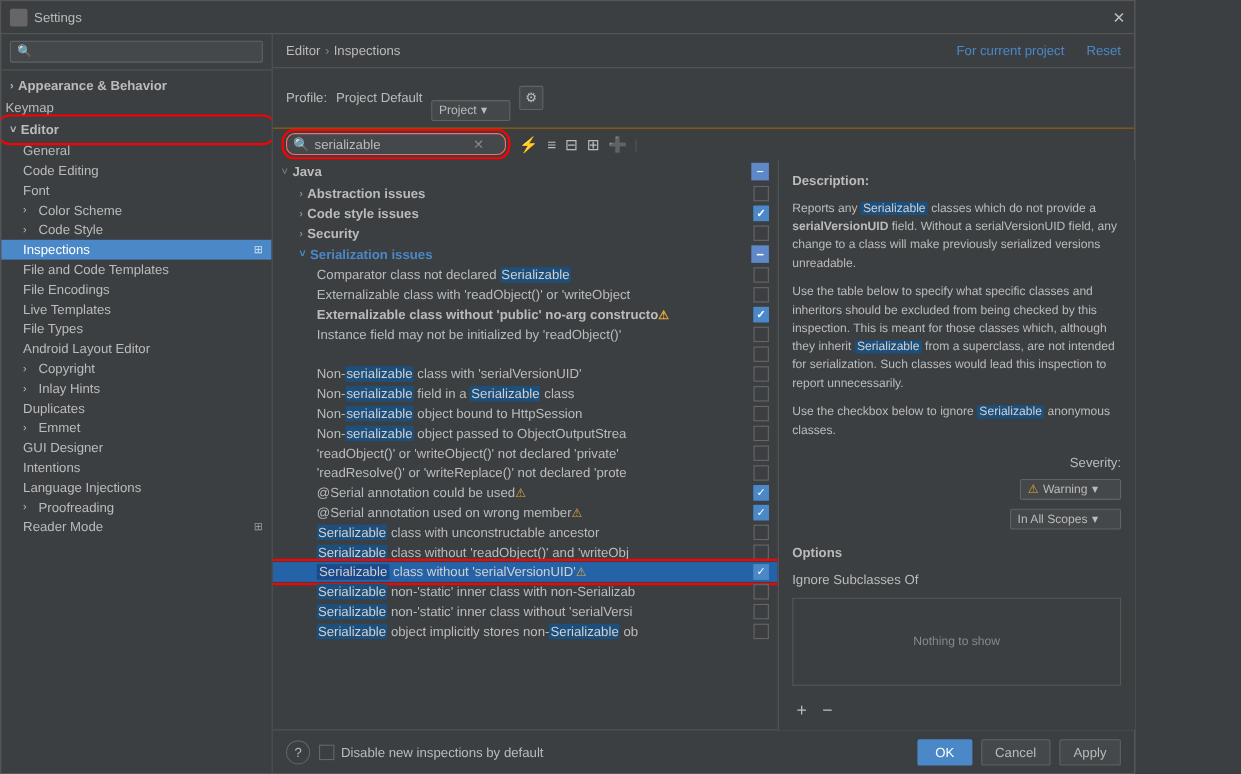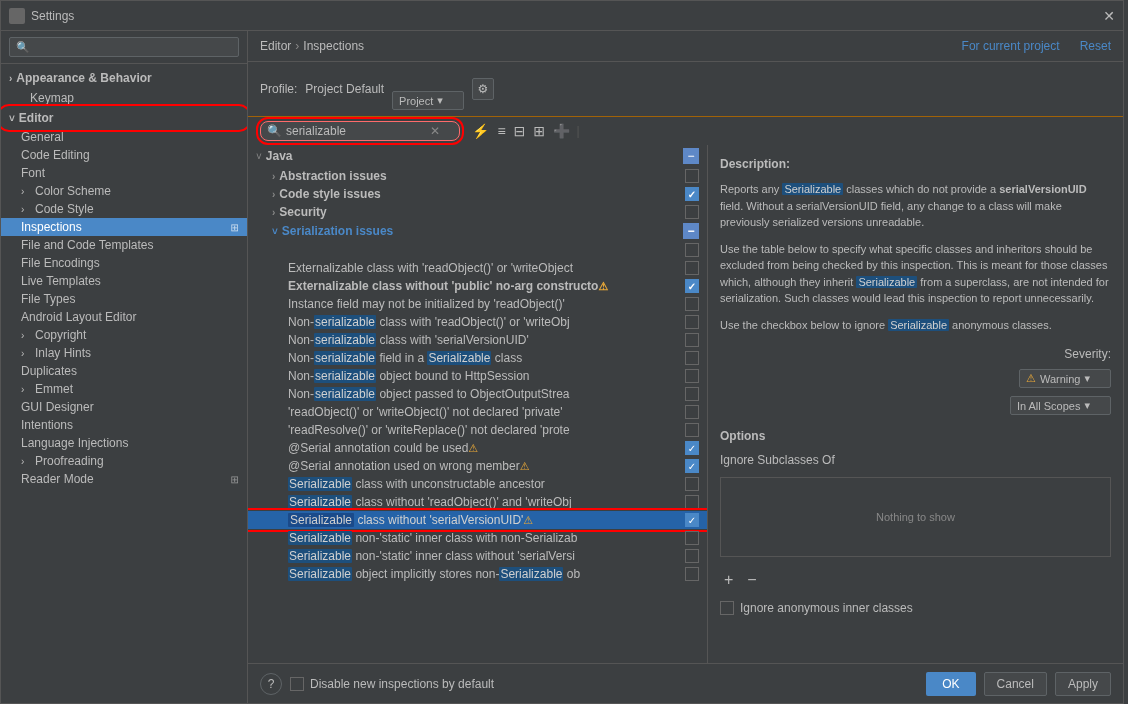--- a/index.html
+++ b/index.html
@@ -1,18 +1,18 @@
 <!DOCTYPE html>
 <html><head>
   <meta charset="utf-8">
   <style>
     * { box-sizing: border-box; margin: 0; padding: 0; }
     body { font-family: 'Segoe UI', Arial, sans-serif; font-size: 12px; background: #3c3f41; color: #bbbbbb; width: 1128px; height: 704px; overflow: hidden; }
     
-    .window { width: 1124px; height: 704px; background: #737373; display: flex; flex-direction: column; border: 1px solid #555; }
+    .window { width: 1032px; height: 704px; background: #737373; display: flex; flex-direction: column; border: 1px solid #555; }
     
     .titlebar { background: #3c3f41; height: 30px; display: flex; align-items: center; padding: 0 8px; border-bottom: 1px solid #555; flex-shrink: 0; }
     .titlebar-icon { width: 16px; height: 16px; margin-right: 6px; background: #666; border-radius: 2px; }
     .titlebar-title { color: #bbbbbb; font-size: 12px; flex: 1; }
     .titlebar-close { cursor: pointer; color: #bbbbbb; font-size: 14px; }
     
     .content { display: flex; flex-direction: column; flex: 1; overflow: hidden; }
     
     .main-area { display: flex; flex: 1; overflow: hidden; }
     
@@ -131,21 +131,21 @@
 
       <div class="sidebar">
         <div class="sidebar-search">
           <input type="text" placeholder="🔍" style="">
         </div>
         <div class="sidebar-tree">
           <div class="sidebar-section-header">
             <span class="arrow">›</span>
             <span>Appearance &amp; Behavior</span>
           </div>
-          <div class="sidebar-section-header" style="padding-left:29px; font-weight:normal;">
+          <div class="sidebar-section-header" style="padding-left:4px; font-weight:normal;">
             <span>Keymap</span>
           </div>
           <div class="sidebar-section-header editor-highlight">
             <span class="arrow">˅</span>
             <span>Editor</span>
           </div>
           <div class="sidebar-item sidebar-section-indent">
             <span>General</span>
           </div>
           <div class="sidebar-item sidebar-section-indent">
@@ -284,37 +284,37 @@
               <div class="check"></div>
             </div>
 
             <div class="tree-item category" style="padding-left:24px; color:#4a88c7;">
               <span class="tree-arrow" style="color:#4a88c7;">˅</span>
               <span>Serialization issues</span>
               <div class="category-minus">−</div>
             </div>
 
             <div class="tree-item" style="padding-left:40px;">
+              <span>Comparator class not declared <span class="highlight">Serializable</span></span>
               <div class="check"></div>
             </div>
             <div class="tree-item" style="padding-left:40px;">
               <span>Externalizable class with 'readObject()' or 'writeObject</span>
               <div class="check"></div>
             </div>
             <div class="tree-item" style="padding-left:40px;font-weight:bold;">
               <span>Externalizable class without 'public' no-arg constructo</span>
               <span class="warn-icon">⚠</span>
               <div class="check checked"></div>
             </div>
             <div class="tree-item" style="padding-left:40px;">
               <span>Instance field may not be initialized by 'readObject()'</span>
               <div class="check"></div>
             </div>
             <div class="tree-item" style="padding-left:40px;">
-              <span>Non-<span class="highlight">serializable</span> class with 'readObject()' or 'writeObj</span>
               <div class="check"></div>
             </div>
             <div class="tree-item" style="padding-left:40px;">
               <span>Non-<span class="highlight">serializable</span> class with 'serialVersionUID'</span>
               <div class="check"></div>
             </div>
             <div class="tree-item" style="padding-left:40px;">
               <span>Non-<span class="highlight">serializable</span> field in a <span class="highlight">Serializable</span> class</span>
               <div class="check"></div>
             </div>

